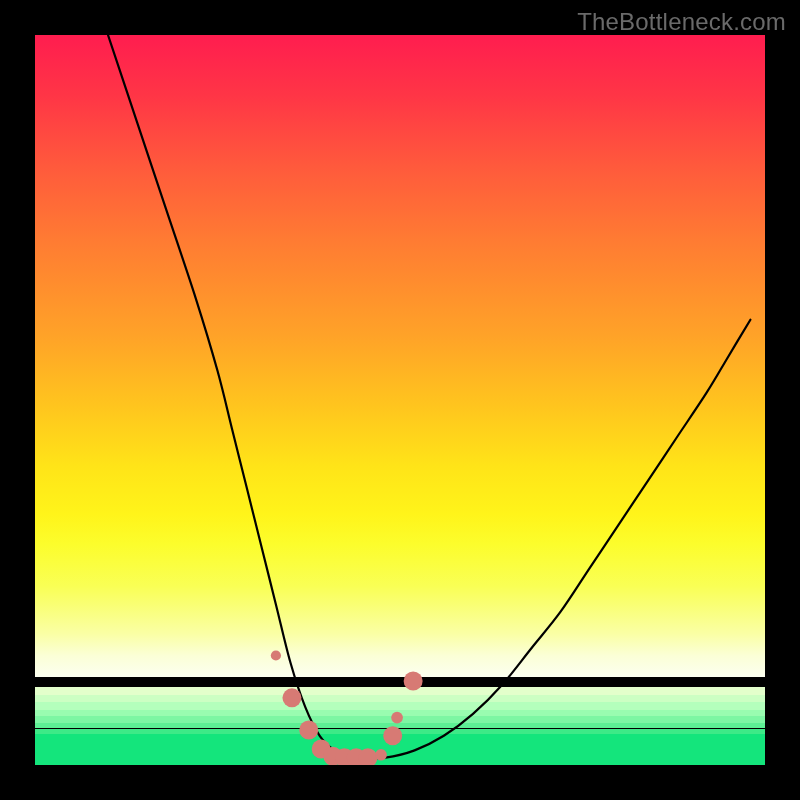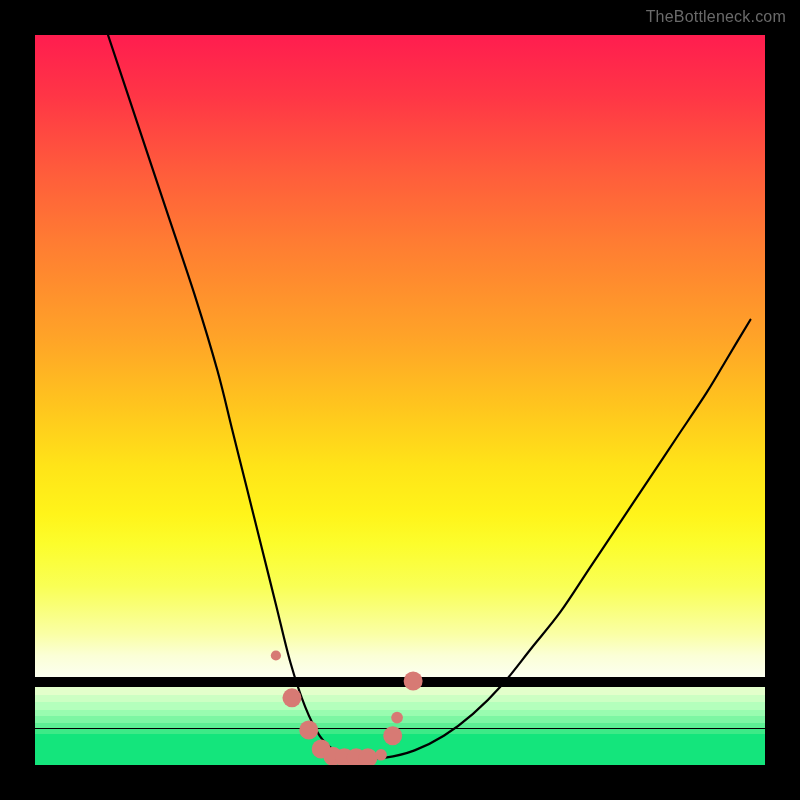--- a/index.html
+++ b/index.html
@@ -54,21 +54,21 @@
   }
   .valley-curve {
     position: absolute;
     inset: 0;
   }
   .branding {
     position: absolute;
     top: 8px;
     right: 14px;
     font-family: Arial, "Helvetica Neue", Helvetica, sans-serif;
-    font-size: 16px;
+    font-size: 24px;
     font-weight: 400;
     letter-spacing: 0.2px;
     color: #6a6a6a;
     user-select: none;
   }
 </style>
 </head>
 <body>
 
 <div class="frame">

